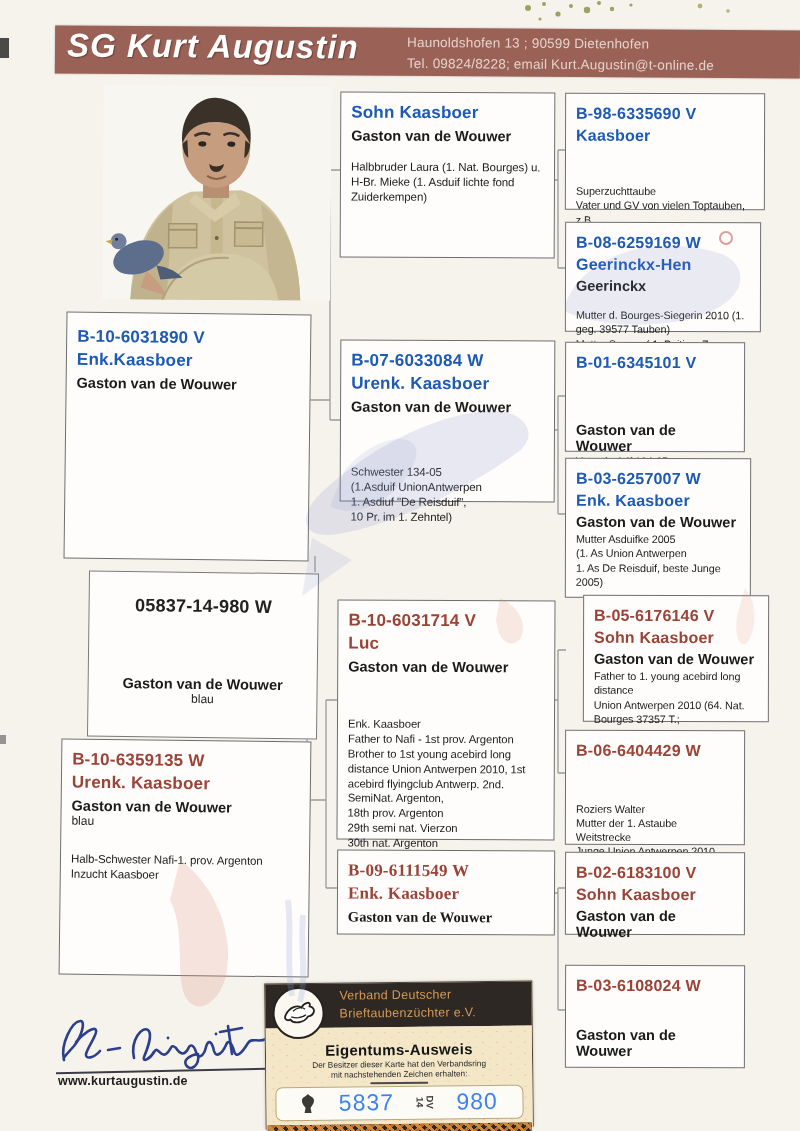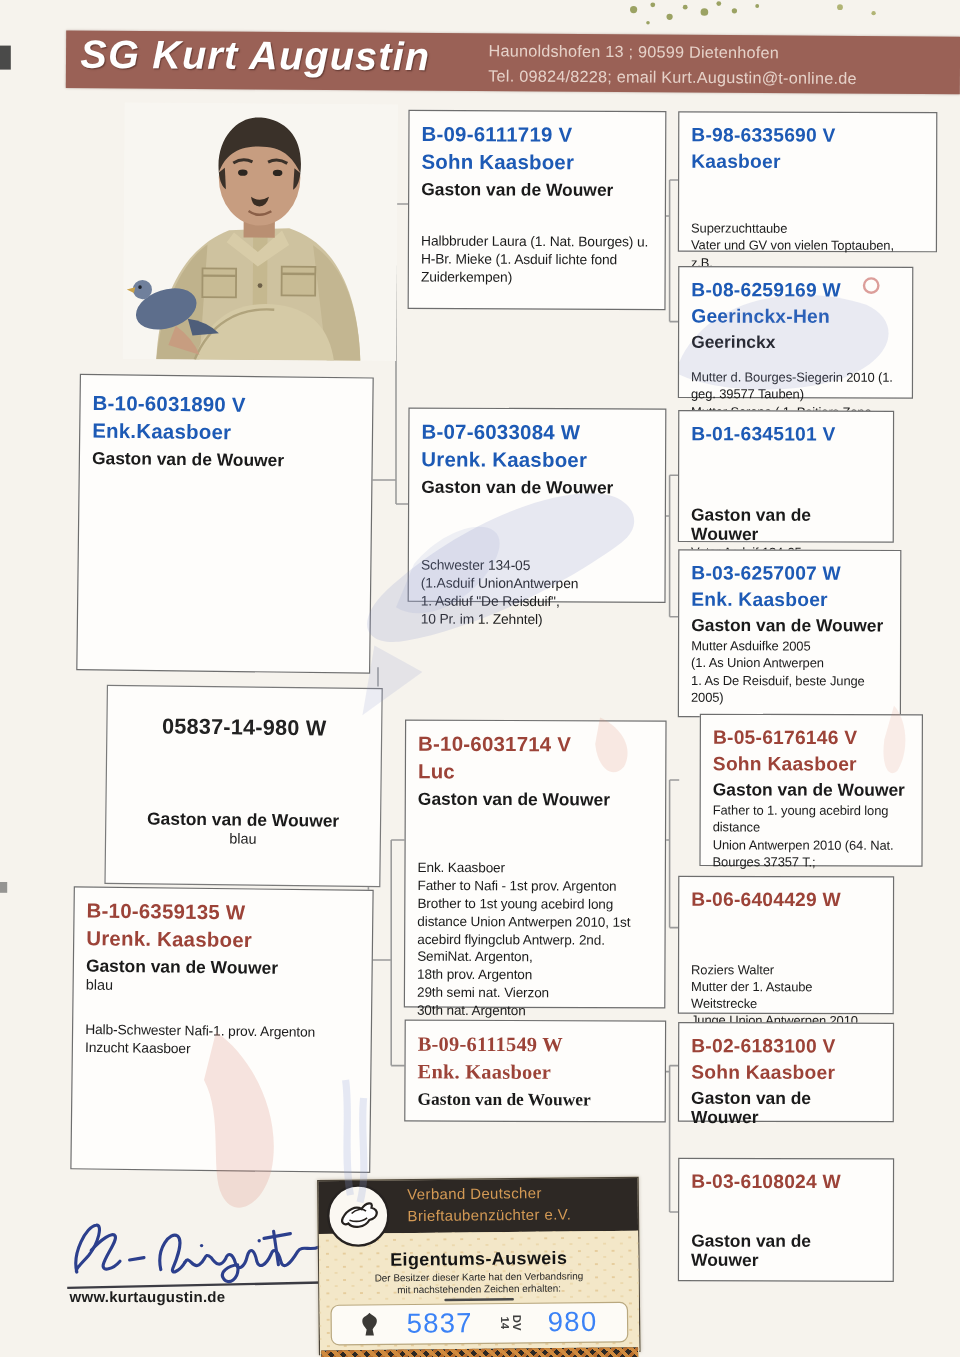--- a/index.html
+++ b/index.html
@@ -20,25 +20,25 @@
   .ring,.pname{font-size:17px;font-weight:bold;line-height:1.35;letter-spacing:.2px;}
   .breeder{font-size:14.5px;font-weight:bold;margin-top:3px;color:#1a1a1a;}
   .extra{font-size:12px;color:#222;}
   .desc{font-size:11.5px;line-height:1.32;white-space:pre-line;color:#1c1c1c;letter-spacing:-.1px;}
   .c-blue{color:#1d5ab5;} .c-red{color:#9c4338;} .c-black{color:#222;}
   .colL{transform:rotate(.7deg);} .colM{transform:rotate(.25deg);} .colR{transform:rotate(.15deg);}
   .b0{left:65px;top:313px;width:245px;height:247px;} .b0 .ring{margin-top:4px;}
   .b1{left:88px;top:572px;width:230px;height:166px;text-align:center;border-color:#7a7a7a;}
       .b1 .ring{margin-top:12px;font-size:18px;} .b1 .breeder{margin-top:58px;}
   .b2{left:60px;top:740px;width:250px;height:236px;} .b2 .desc{margin-top:24px;}
-  .b3{left:340px;top:92px;width:215px;height:166px;}  .b3 .desc{margin-top:28px;}
+  .b3{left:340px;top:92px;width:215px;height:166px;}  .b3 .desc{margin-top:16px;}
   .b4{left:340px;top:340px;width:215px;height:162px;} .b4 .desc{margin-top:50px;}
   .b5{left:337px;top:600px;width:218px;height:240px;} .b5 .desc{margin-top:42px;font-size:11.3px;}
   .b6{left:337px;top:850px;width:218px;height:85px;font-family:Liberation Serif, serif;}
-  .b7{left:565px;top:93px;width:216px;height:117px;}  .b7 .ring{font-size:16px;} .b7 .pname{font-size:16px;} .b7 .desc{margin-top:38px;font-size:10.8px;}
+  .b7{left:565px;top:93px;width:200px;height:117px;}  .b7 .ring{font-size:16px;} .b7 .pname{font-size:16px;} .b7 .desc{margin-top:38px;font-size:10.8px;}
   .b8{left:565px;top:222px;width:196px;height:110px;} .b8 .ring{font-size:16px;} .b8 .pname{font-size:16px;} .b8 .desc{font-size:10.8px;margin-top:14px;}
   .b9{left:565px;top:342px;width:180px;height:110px;} .b9 .ring{font-size:16px;} .b9 .breeder{margin-top:48px;} .b9 .desc{font-size:10.8px;}
   .b10{left:565px;top:458px;width:186px;height:140px;}.b10 .ring{font-size:16px;} .b10 .pname{font-size:16px;} .b10 .desc{font-size:10.8px;margin-top:2px;}
   .b11{left:570px;top:595px;width:186px;height:127px;margin-left:13px;}.b11 .ring{font-size:16px;} .b11 .pname{font-size:16px;} .b11 .desc{font-size:10.8px;margin-top:2px;}
   .b12{left:565px;top:730px;width:180px;height:115px;}.b12 .ring{font-size:16px;} .b12 .desc{font-size:10.8px;margin-top:40px;}
   .b13{left:565px;top:852px;width:180px;height:83px;} .b13 .ring{font-size:16px;} .b13 .pname{font-size:16px;}
   .b14{left:565px;top:965px;width:180px;height:103px;}.b14 .ring{font-size:16px;} .b14 .breeder{margin-top:30px;}
   
   .photo{left:103px;top:86px;width:228px;height:214px;z-index:1;transform:rotate(.4deg);}
   
@@ -148,21 +148,20 @@
 <div class="pbox b2 colL">
   <div class="ring c-red">B-10-6359135 W</div>
   <div class="pname c-red">Urenk. Kaasboer</div>
   <div class="breeder">Gaston van de Wouwer</div>
   <div class="extra">blau</div>
   <div class="desc">Halb-Schwester Nafi-1. prov. Argenton
 Inzucht Kaasboer</div>
 </div>
 
 <div class="pbox b3 colM">
-  <div class="ring c-blue">B-09-6111719 V</div>
   <div class="pname c-blue">Sohn Kaasboer</div>
   <div class="breeder">Gaston van de Wouwer</div>
   <div class="desc">Halbbruder Laura (1. Nat. Bourges) u.
 H-Br. Mieke (1. Asduif lichte fond
 Zuiderkempen)</div>
 </div>
 
 <div class="pbox b4 colM">
   <div class="ring c-blue">B-07-6033084 W</div>
   <div class="pname c-blue">Urenk. Kaasboer</div>

